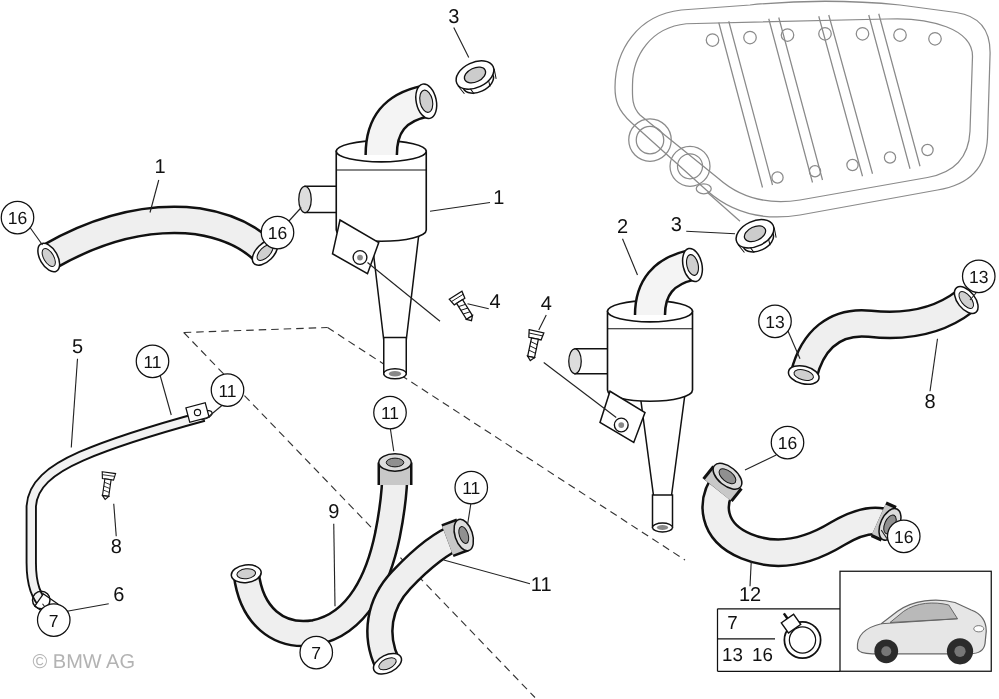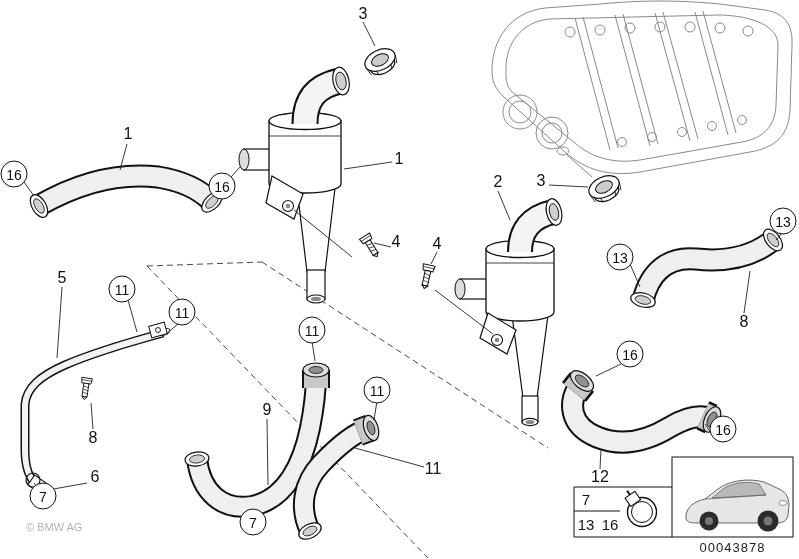--- a/index.html
+++ b/index.html
@@ -18,21 +18,21 @@
   }
   .legendnum {
     position:absolute; transform:translate(-50%,-50%);
     font-size:15px; color:#111; line-height:1;
   }
   .partnum {
     position:absolute; left:672px; top:540px; width:121px; text-align:center;
     font-size:13px; color:#222; letter-spacing:1px;
   }
   .watermark {
-    position:absolute; left:26px; top:521px; font-size:11px; color:#b3b3b3;
+    position:absolute; left:26px; top:521px; font-size:16px; color:#b3b3b3;
   }
 </style>
 </head>
 <body>
 
 <div id="stage">
 
   <svg id="art" width="799" height="559" viewBox="0 0 799 559">
     <defs>
       <g id="bolt">
@@ -270,16 +270,15 @@
   <div class="callout circled" style="left:253px;top:522px">7</div>
   <div class="callout" style="left:433px;top:469px">11</div>
   <div class="callout circled" style="left:630px;top:354px">16</div>
   <div class="callout circled" style="left:723px;top:429px">16</div>
   <div class="callout" style="left:600px;top:477px">12</div>
 
   <div class="legendnum" style="left:586px;top:499px">7</div>
   <div class="legendnum" style="left:586px;top:524px">13</div>
   <div class="legendnum" style="left:610px;top:524px">16</div>
 
-  <div class="partnum">00043878</div>
   <div class="watermark">© BMW AG</div>
 
 </div>
 
 </body></html>

